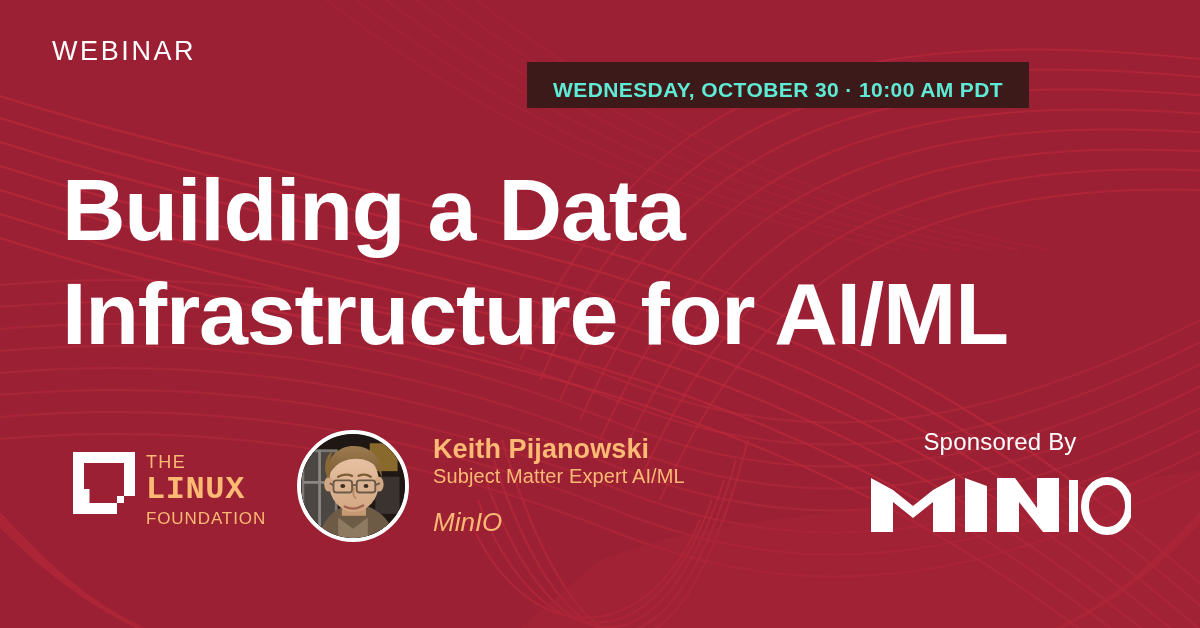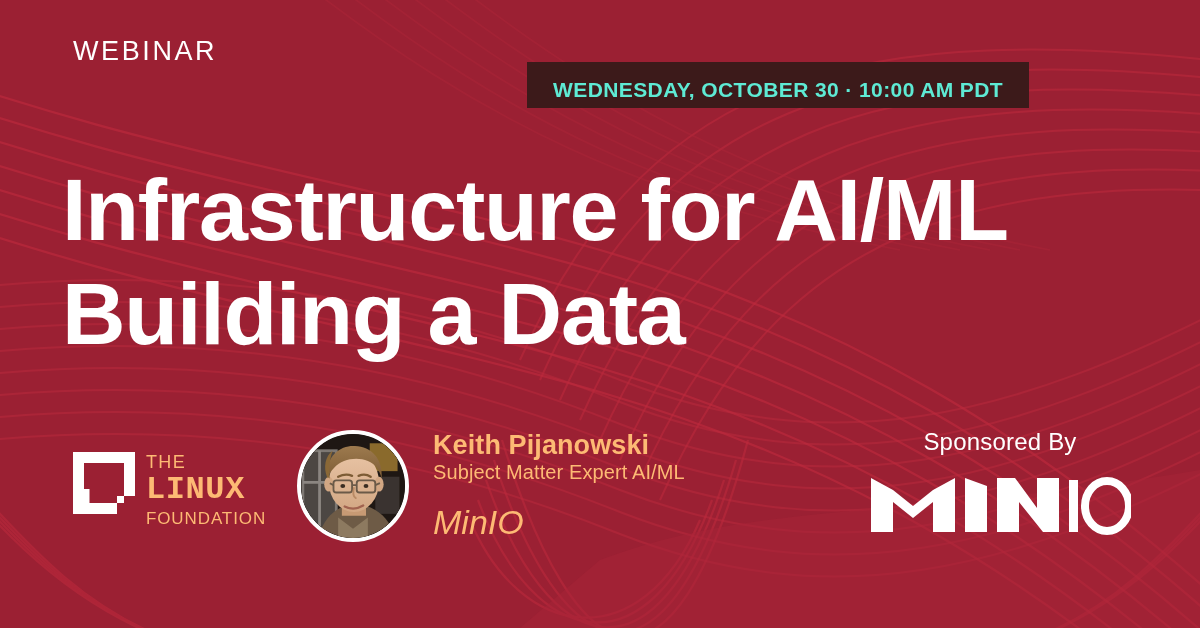--- a/index.html
+++ b/index.html
@@ -22,21 +22,21 @@
   
   .bg-waves{
     position:absolute; inset:0;
     width:1200px; height:628px;
     pointer-events:none;
   }
 
   
   .eyebrow{
     position:absolute;
-    left:73px; top:38px;
+    left:52px; top:38px;
     font-size:27px;
     font-weight:400;
     letter-spacing:2.6px;
     color:#ffffff;
     line-height:1;
   }
 
   
   .date-badge{
     position:absolute;
@@ -146,21 +146,21 @@
   .speaker-name{
     font-size:27px; font-weight:700;
     letter-spacing:0.1px;
   }
   .speaker-role{
     font-size:20px; font-weight:400;
     margin-top:3px;
     letter-spacing:0.1px;
   }
   .speaker-org{
-    font-size:34px; font-weight:400;
+    font-size:26px; font-weight:400;
     font-style:italic;
     margin-top:23px;
   }
 
   
   .sponsor-block{
     position:absolute;
     left:860px; top:0;
     width:280px;
   }
@@ -255,22 +255,22 @@
     </g>
   </svg>
 
   <div class="eyebrow">WEBINAR</div>
 
   <div class="date-badge">
     <span class="date-badge-text">WEDNESDAY, OCTOBER 30 · 10:00 AM PDT</span>
   </div>
 
   <h1 class="headline">
+    <span class="headline-line">Building a Data</span>
     <span class="headline-line">Infrastructure for AI/ML</span>
-    <span class="headline-line">Building a Data</span>
   </h1>
 
   <div class="footer">
 
     <div class="hosted-block">
 
       <div class="lf-logo">
         <svg class="lf-mark" width="62" height="62" viewBox="0 0 62 62" aria-hidden="true">
 
           <path fill="#ffffff" d="M0,0 H62 V44 H51 V11 H11 V51 H44 V62 H0 Z"></path>

